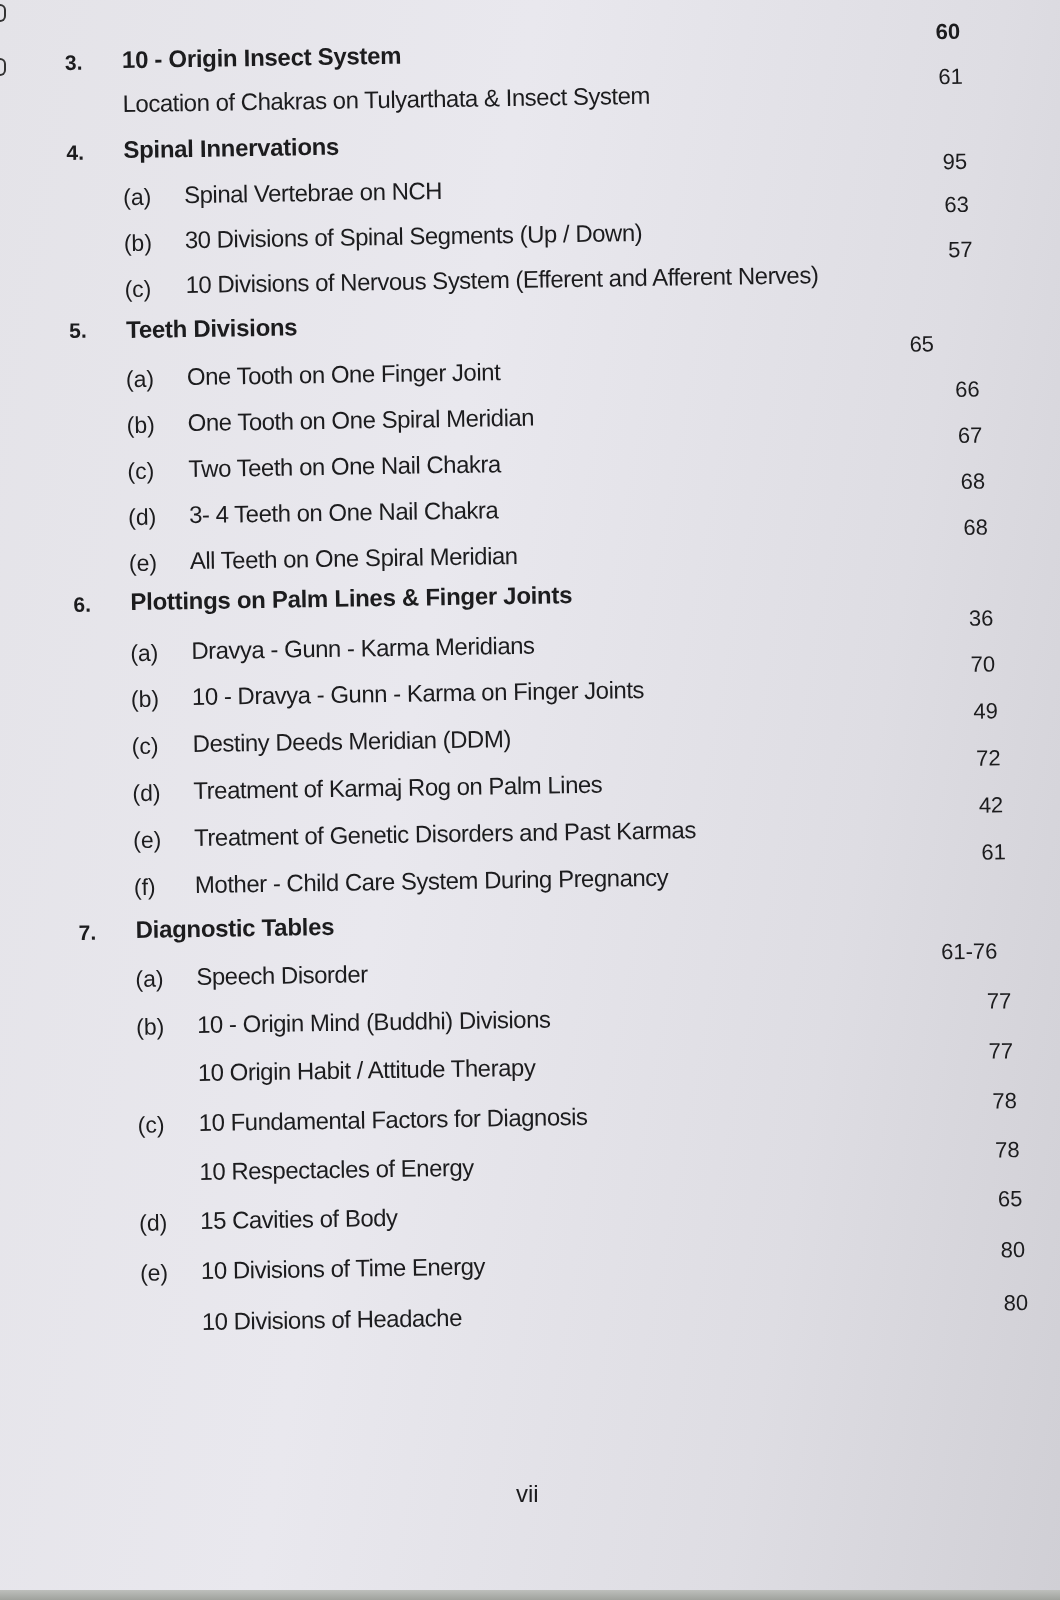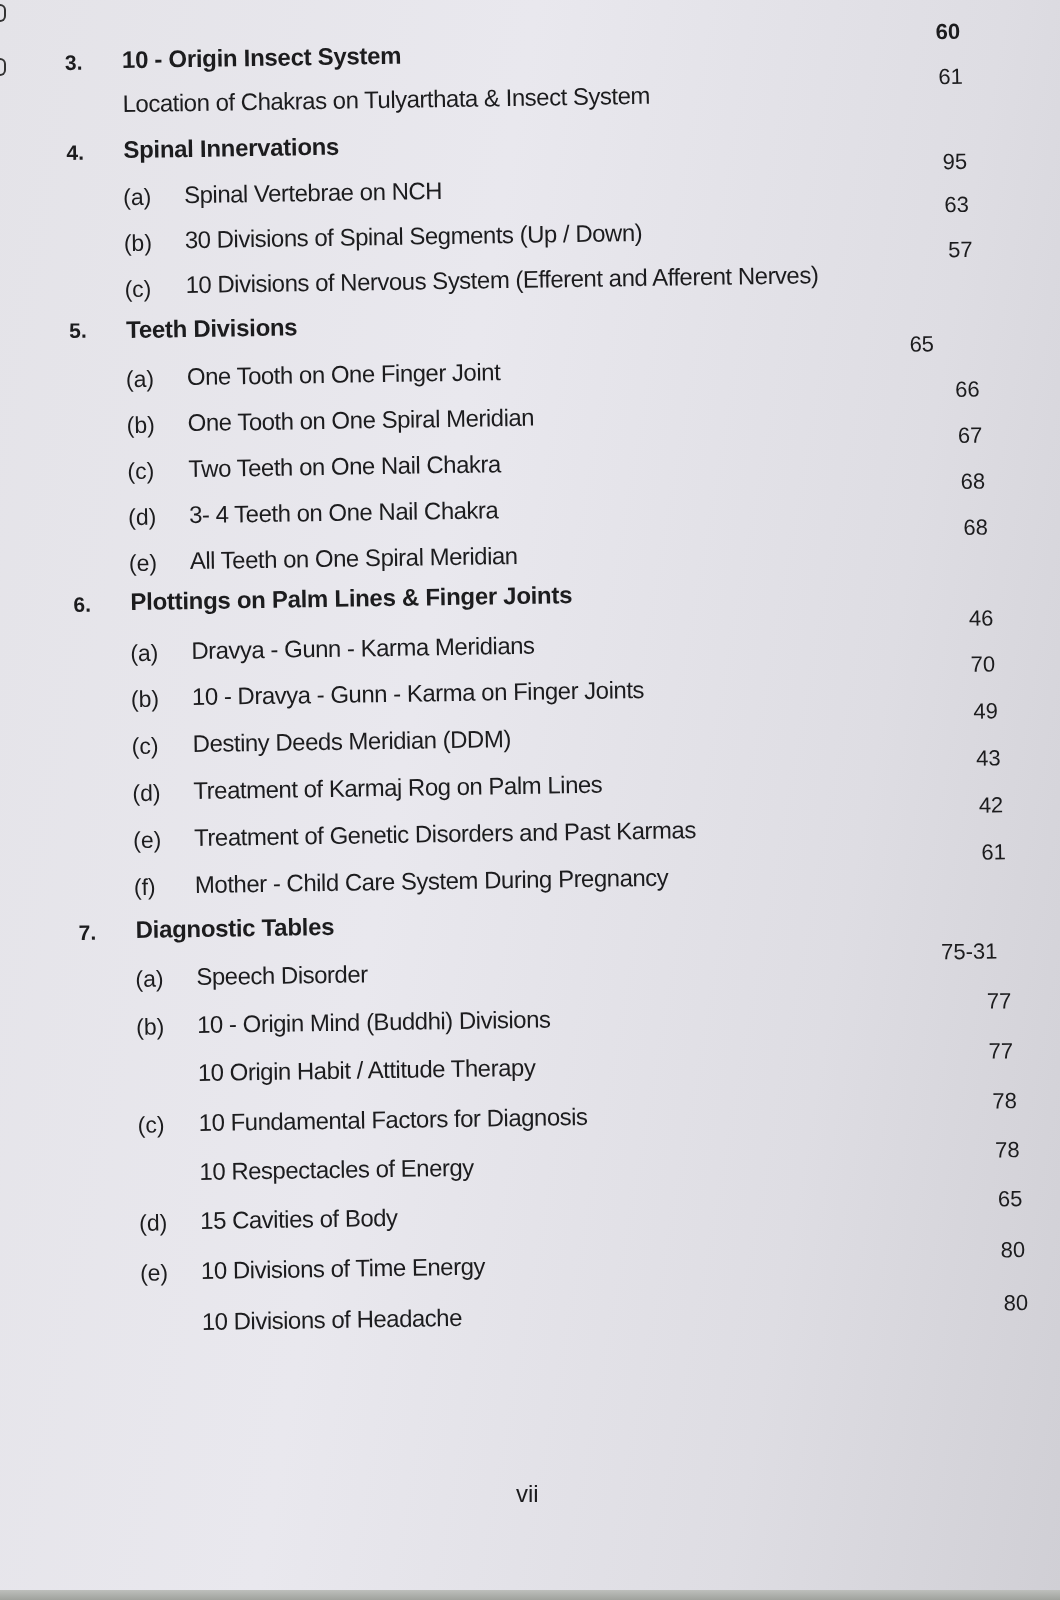--- a/index.html
+++ b/index.html
@@ -92,56 +92,56 @@
     <span class="pg" style="left:955px;top:-12px">68</span>
   </div>
 
   <div class="row" style="top:586px">
     <span class="num" style="top:8px">6.</span>
     <span class="title" style="top:4px">Plottings on Palm Lines &amp; Finger Joints</span>
   </div>
   <div class="row" style="top:634px">
     <span class="letter" style="top:8px">(a)</span>
     <span class="text" style="top:6px">Dravya - Gunn - Karma Meridians</span>
-    <span class="pg" style="left:959px;top:-13px">46</span>
+    <span class="pg" style="left:959px;top:-13px">36</span>
   </div>
   <div class="row" style="top:680px">
     <span class="letter" style="top:8px">(b)</span>
     <span class="text" style="top:6px">10 - Dravya - Gunn - Karma on Finger Joints</span>
     <span class="pg" style="left:960px;top:-13px">70</span>
   </div>
   <div class="row" style="top:727px">
     <span class="letter" style="top:8px">(c)</span>
     <span class="text" style="top:6px">Destiny Deeds Meridian (DDM)</span>
     <span class="pg" style="left:962px;top:-13px">49</span>
   </div>
   <div class="row" style="top:774px">
     <span class="letter" style="top:8px">(d)</span>
     <span class="text" style="top:6px">Treatment of Karmaj Rog on Palm Lines</span>
-    <span class="pg" style="left:964px;top:-13px">43</span>
+    <span class="pg" style="left:964px;top:-13px">72</span>
   </div>
   <div class="row" style="top:821px">
     <span class="letter" style="top:8px">(e)</span>
     <span class="text" style="top:6px">Treatment of Genetic Disorders and Past Karmas</span>
     <span class="pg" style="left:966px;top:-13px">42</span>
   </div>
   <div class="row" style="top:868px">
     <span class="letter" style="top:8px">(f)</span>
     <span class="text" style="top:6px">Mother - Child Care System During Pregnancy</span>
     <span class="pg" style="left:968px;top:-13px">61</span>
   </div>
 
   <div class="row" style="top:914px">
     <span class="num" style="top:8px">7.</span>
     <span class="title" style="top:4px">Diagnostic Tables</span>
   </div>
   <div class="row" style="top:960px">
     <span class="letter" style="top:8px">(a)</span>
     <span class="text" style="top:6px">Speech Disorder</span>
-    <span class="pg" style="left:926px;top:-6px">75-31</span>
+    <span class="pg" style="left:926px;top:-6px">61-76</span>
   </div>
   <div class="row" style="top:1008px">
     <span class="letter" style="top:8px">(b)</span>
     <span class="text" style="top:6px">10 - Origin Mind (Buddhi) Divisions</span>
     <span class="pg" style="left:971px;top:-4px">77</span>
   </div>
   <div class="row" style="top:1056px">
     <span class="text" style="top:6px">10 Origin Habit / Attitude Therapy</span>
     <span class="pg" style="left:972px;top:-2px">77</span>
   </div>

